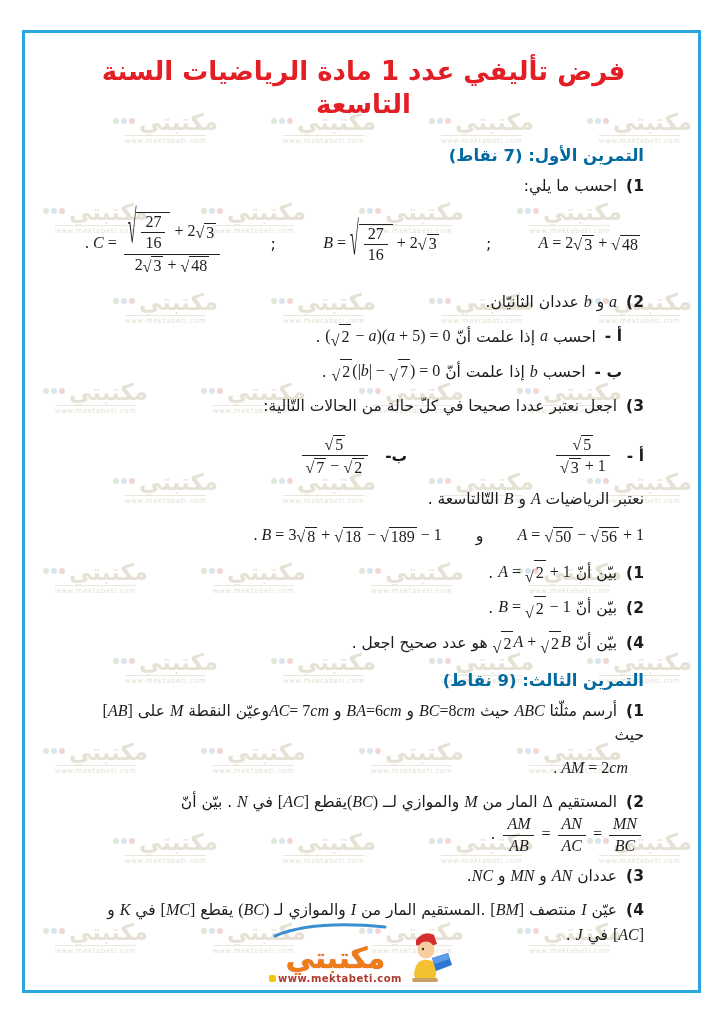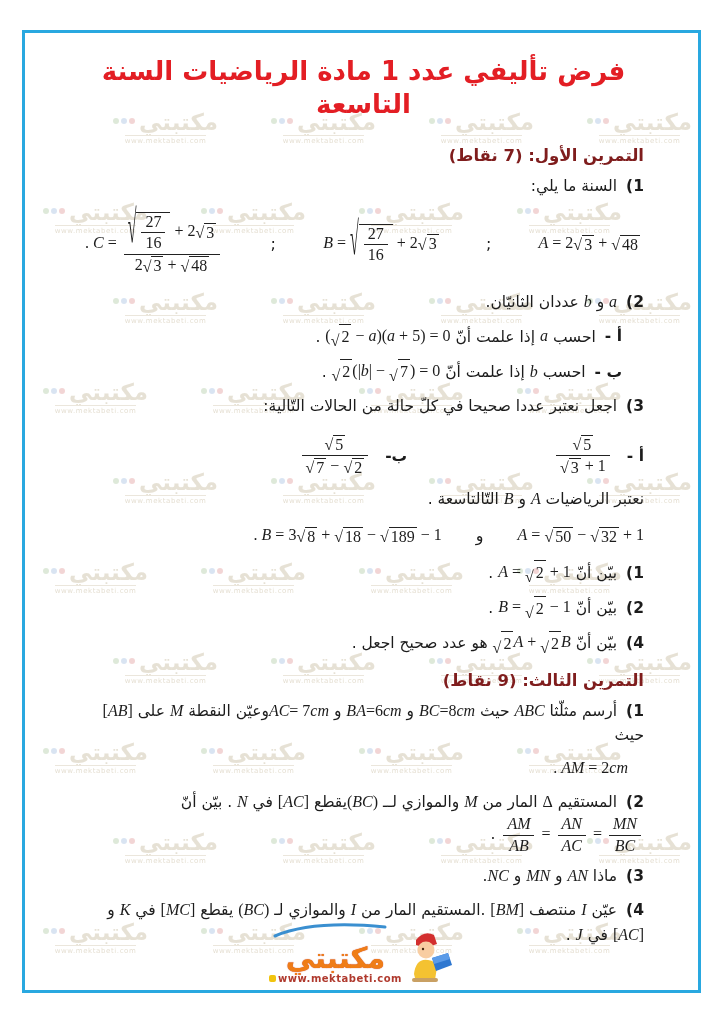--- a/index.html
+++ b/index.html
@@ -16,21 +16,21 @@
   .wm-dots { display:flex; gap:2px; padding-bottom:10px; }
   .wm-dots i { width:6px; height:6px; border-radius:50%; display:block; }
   .wm-url { font-size:7px; color:#c9bda2; border-top:1px solid #d8cfba; padding-top:1px;
             letter-spacing:.6px; margin-top:1px; }
 
   .content { position:absolute; inset:0; padding:12px 54px 0 58px; direction:rtl; z-index:1; }
 
   .doc-title { text-align:center; font-size:26px; font-weight:bold; letter-spacing:.5px;
                margin:10px 0 26px; line-height:1.25; }
 
-  .ex-title { font-weight:bold; font-size:16.5px; margin:14px 0 6px; color:#7f1d1d; }
+  .ex-title { font-weight:bold; font-size:16.5px; margin:14px 0 6px; color:#0369a1; }
 
   .line { font-size:15.5px; margin:9px 0; line-height:1.55; }
   .line .num { font-weight:bold; margin-left:9px; }
   .line.sub { padding-right:22px; }
   .line.formula-continuation { text-align:right; padding-left:60px; direction:ltr;
                                text-align:left; padding-left:0; margin-right:16px;
                                display:flex; justify-content:flex-end; padding-left:0; }
   .line.formula-continuation .math { margin-left:60px; }
 
   .ar { unicode-bidi:embed; }
@@ -518,21 +518,21 @@
         </div>
         <div class="wm-url">www.mektabeti.com</div>
       </div>
     </div>
 
   <div class="content">
     <h1 class="doc-title" style="color: rgb(227, 30, 36);">فرض تأليفي عدد 1 مادة الرياضيات السنة التاسعة</h1>
     <div id="exercises">
         <section>
           <div class="ex-title">التمرين الأول: (7 نقاط)</div>
-          <div class="line"><span class="num">1)</span><span class="ar">السنة ما يلي:</span></div>
+          <div class="line"><span class="num">1)</span><span class="ar">احسب ما يلي:</span></div>
           <div class="frow ex1">
             <div class="cell">
               <span class="math" dir="ltr"><span>. </span><i>C</i><span> = </span><span class="frac">
                   <span class="fr-n"><span class="sqrt tall">
                       <span class="rsym">√</span>
                       <span class="rbody"><span class="frac">
                           <span class="fr-n"><span>27</span></span>
                           <span class="fr-d"><span>16</span></span>
                         </span></span>
                     </span><span> + 2</span><span class="sqrt">
@@ -634,21 +634,21 @@
             </div>
             <div class="cell">
               <span class="ar">و</span>
             </div>
             <div class="cell">
               <span class="math" dir="ltr"><i>A</i><span> = </span><span class="sqrt">
                   <span class="rsym">√</span>
                   <span class="rbody"><span>50</span></span>
                 </span><span> − </span><span class="sqrt">
                   <span class="rsym">√</span>
-                  <span class="rbody"><span>32</span></span>
+                  <span class="rbody"><span>56</span></span>
                 </span><span> + 1</span></span>
             </div>
           </div>
           <div class="line"><span class="num">1)</span><span class="ar">بيّن أنّ </span><span class="math" dir="ltr"><i>A</i><span> = </span><span class="sqrt">
                 <span class="rsym">√</span>
                 <span class="rbody"><span>2</span></span>
               </span><span> + 1</span></span><span class="ar"> .</span></div>
           <div class="line"><span class="num">2)</span><span class="ar">بيّن أنّ </span><span class="math" dir="ltr"><i>B</i><span> = </span><span class="sqrt">
                 <span class="rsym">√</span>
                 <span class="rbody"><span>2</span></span>
@@ -670,21 +670,21 @@
           <div class="line"><span class="num">2)</span><span class="ar">المستقيم </span><span class="math" dir="ltr"><span>Δ</span></span><span class="ar"> المار من </span><span class="math" dir="ltr"><i>M</i></span><span class="ar"> والموازي لــ </span><span class="math" dir="ltr"><span>(</span><i>BC</i><span>)</span></span><span class="ar">يقطع </span><span class="math" dir="ltr"><span>[</span><i>AC</i><span>]</span></span><span class="ar"> في </span><span class="math" dir="ltr"><i>N</i></span><span class="ar"> . بيّن أنّ </span><span class="math" dir="ltr"><span class="frac">
                 <span class="fr-n"><i>AM</i></span>
                 <span class="fr-d"><i>AB</i></span>
               </span><span> = </span><span class="frac">
                 <span class="fr-n"><i>AN</i></span>
                 <span class="fr-d"><i>AC</i></span>
               </span><span> = </span><span class="frac">
                 <span class="fr-n"><i>MN</i></span>
                 <span class="fr-d"><i>BC</i></span>
               </span></span><span class="ar"> .</span></div>
-          <div class="line"><span class="num">3)</span><span class="ar">ماذا </span><span class="math" dir="ltr"><i>AN</i></span><span class="ar"> و </span><span class="math" dir="ltr"><i>MN</i></span><span class="ar"> و </span><span class="math" dir="ltr"><i>NC</i></span><span class="ar">.</span></div>
+          <div class="line"><span class="num">3)</span><span class="ar">عددان </span><span class="math" dir="ltr"><i>AN</i></span><span class="ar"> و </span><span class="math" dir="ltr"><i>MN</i></span><span class="ar"> و </span><span class="math" dir="ltr"><i>NC</i></span><span class="ar">.</span></div>
           <div class="line"><span class="num">4)</span><span class="ar">عيّن </span><span class="math" dir="ltr"><i>I</i></span><span class="ar"> منتصف </span><span class="math" dir="ltr"><span>[</span><i>BM</i><span>]</span></span><span class="ar"> .المستقيم المار من </span><span class="math" dir="ltr"><i>I</i></span><span class="ar"> والموازي لـ </span><span class="math" dir="ltr"><span>(</span><i>BC</i><span>)</span></span><span class="ar"> يقطع </span><span class="math" dir="ltr"><span>[</span><i>MC</i><span>]</span></span><span class="ar"> في </span><span class="math" dir="ltr"><i>K</i></span><span class="ar"> و </span><span class="math" dir="ltr"><span>[</span><i>AC</i><span>]</span></span><span class="ar"> في </span><span class="math" dir="ltr"><i>J</i></span><span class="ar"> .</span></div>
           <div class="line sub"><span class="math" dir="ltr"></span><span class="math" dir="ltr"></span><span class="math" dir="ltr"></span><span class="math" dir="ltr"></span></div>
         </section>
       </div>
   </div>
 
   <div class="footer">
     <div class="logo">
       <svg class="swoosh" width="120" height="18" viewBox="0 0 120 18">
         <path d="M2 16 Q40 0 112 7" fill="none" stroke="#3a8fd0" stroke-width="3" stroke-linecap="round"></path>

